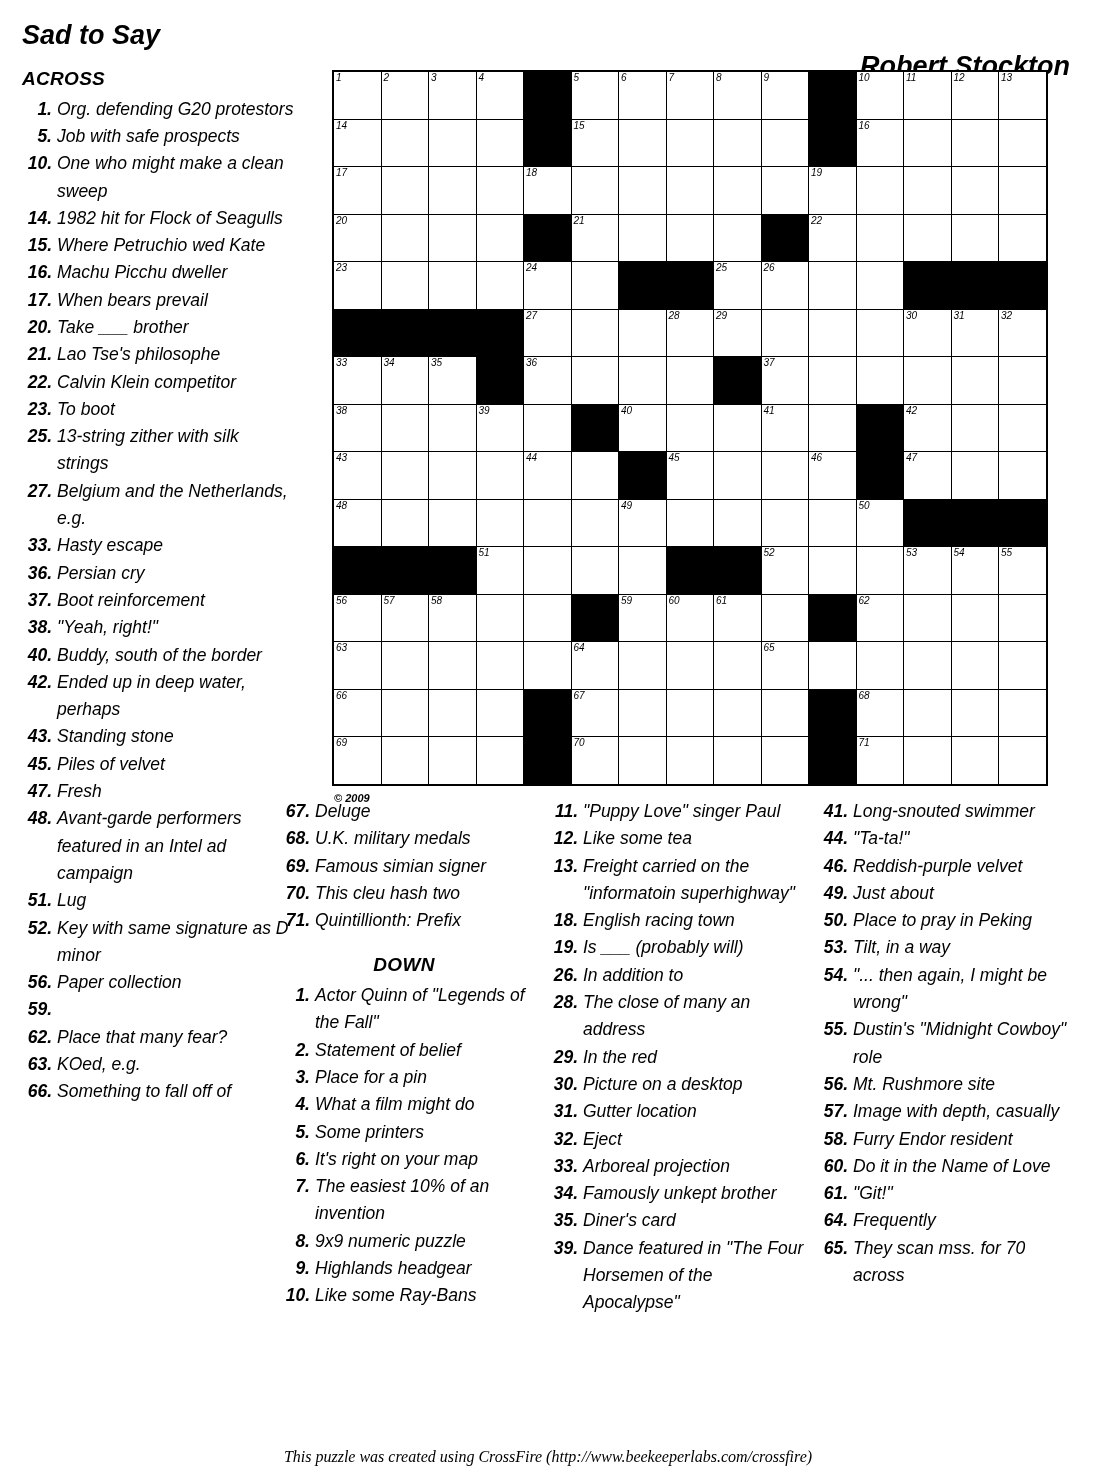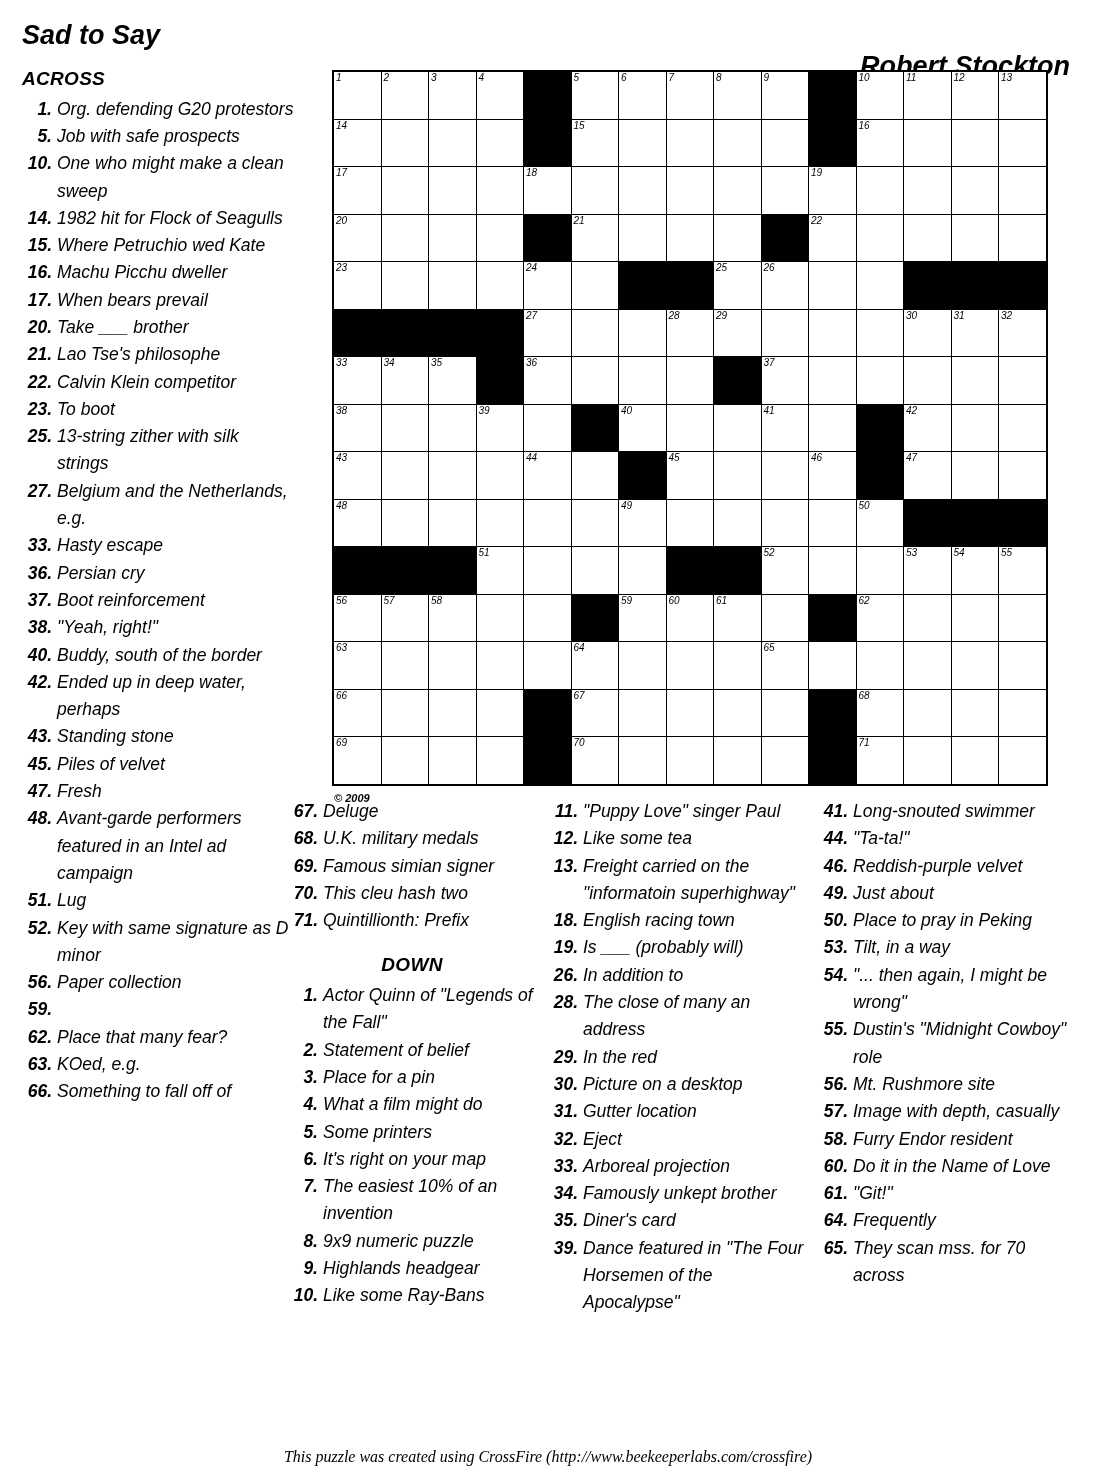--- a/index.html
+++ b/index.html
@@ -116,21 +116,21 @@
   .copyright {
     position: absolute;
     left: 334px;
     top: 768px;
     font-size: 11px;
     font-weight: bold;
     margin-top: 24px;
   }
   
   .col-2 {
-    left: 288px;
+    left: 280px;
     top: 798px;
     width: 248px;
   }
   .col-3 {
     left: 548px;
     top: 798px;
     width: 258px;
   }
   .col-4 {
     left: 818px;

